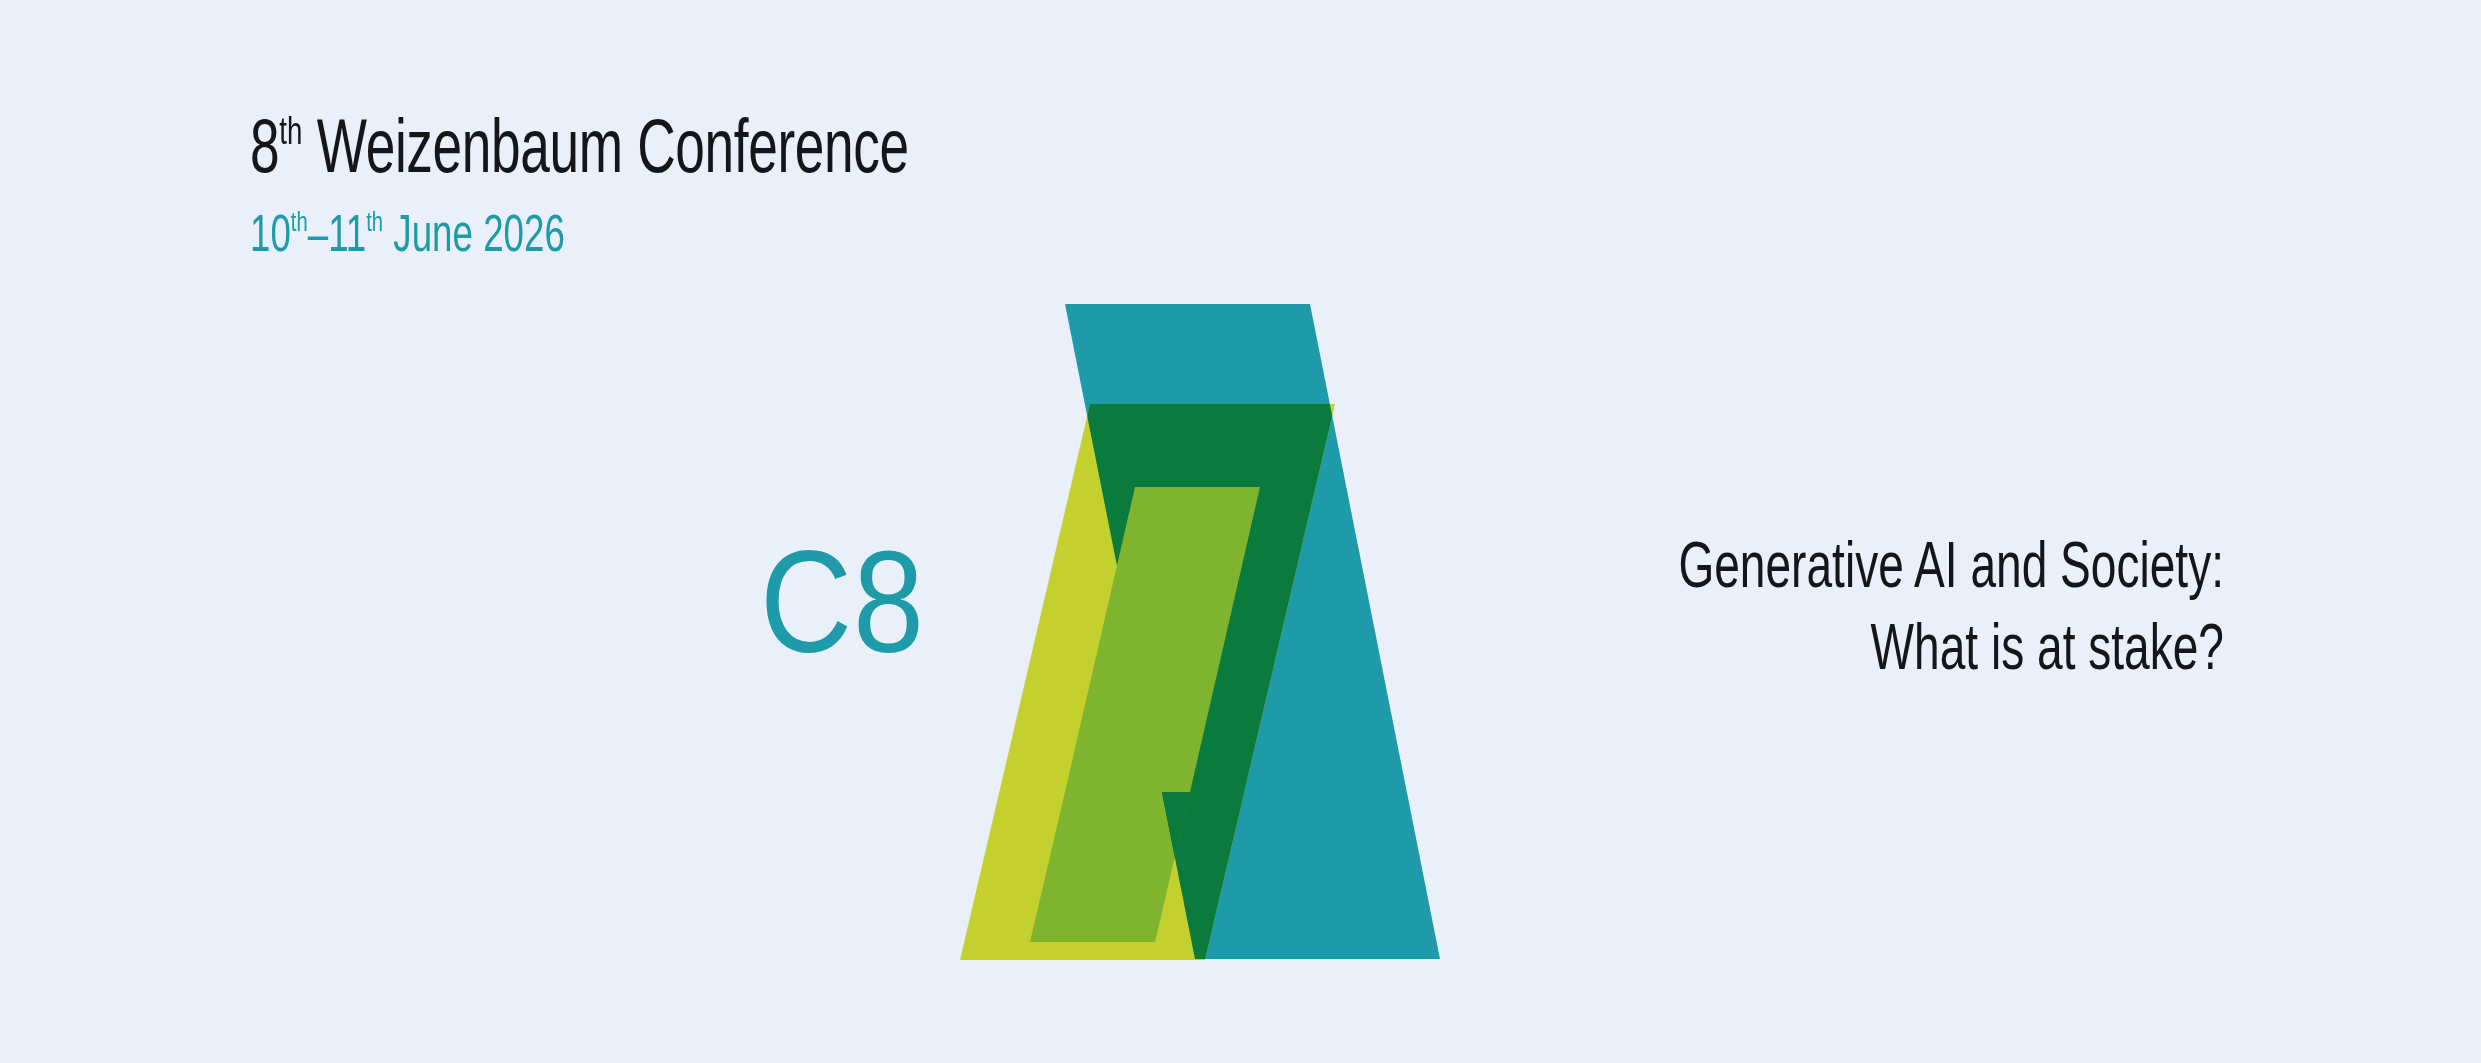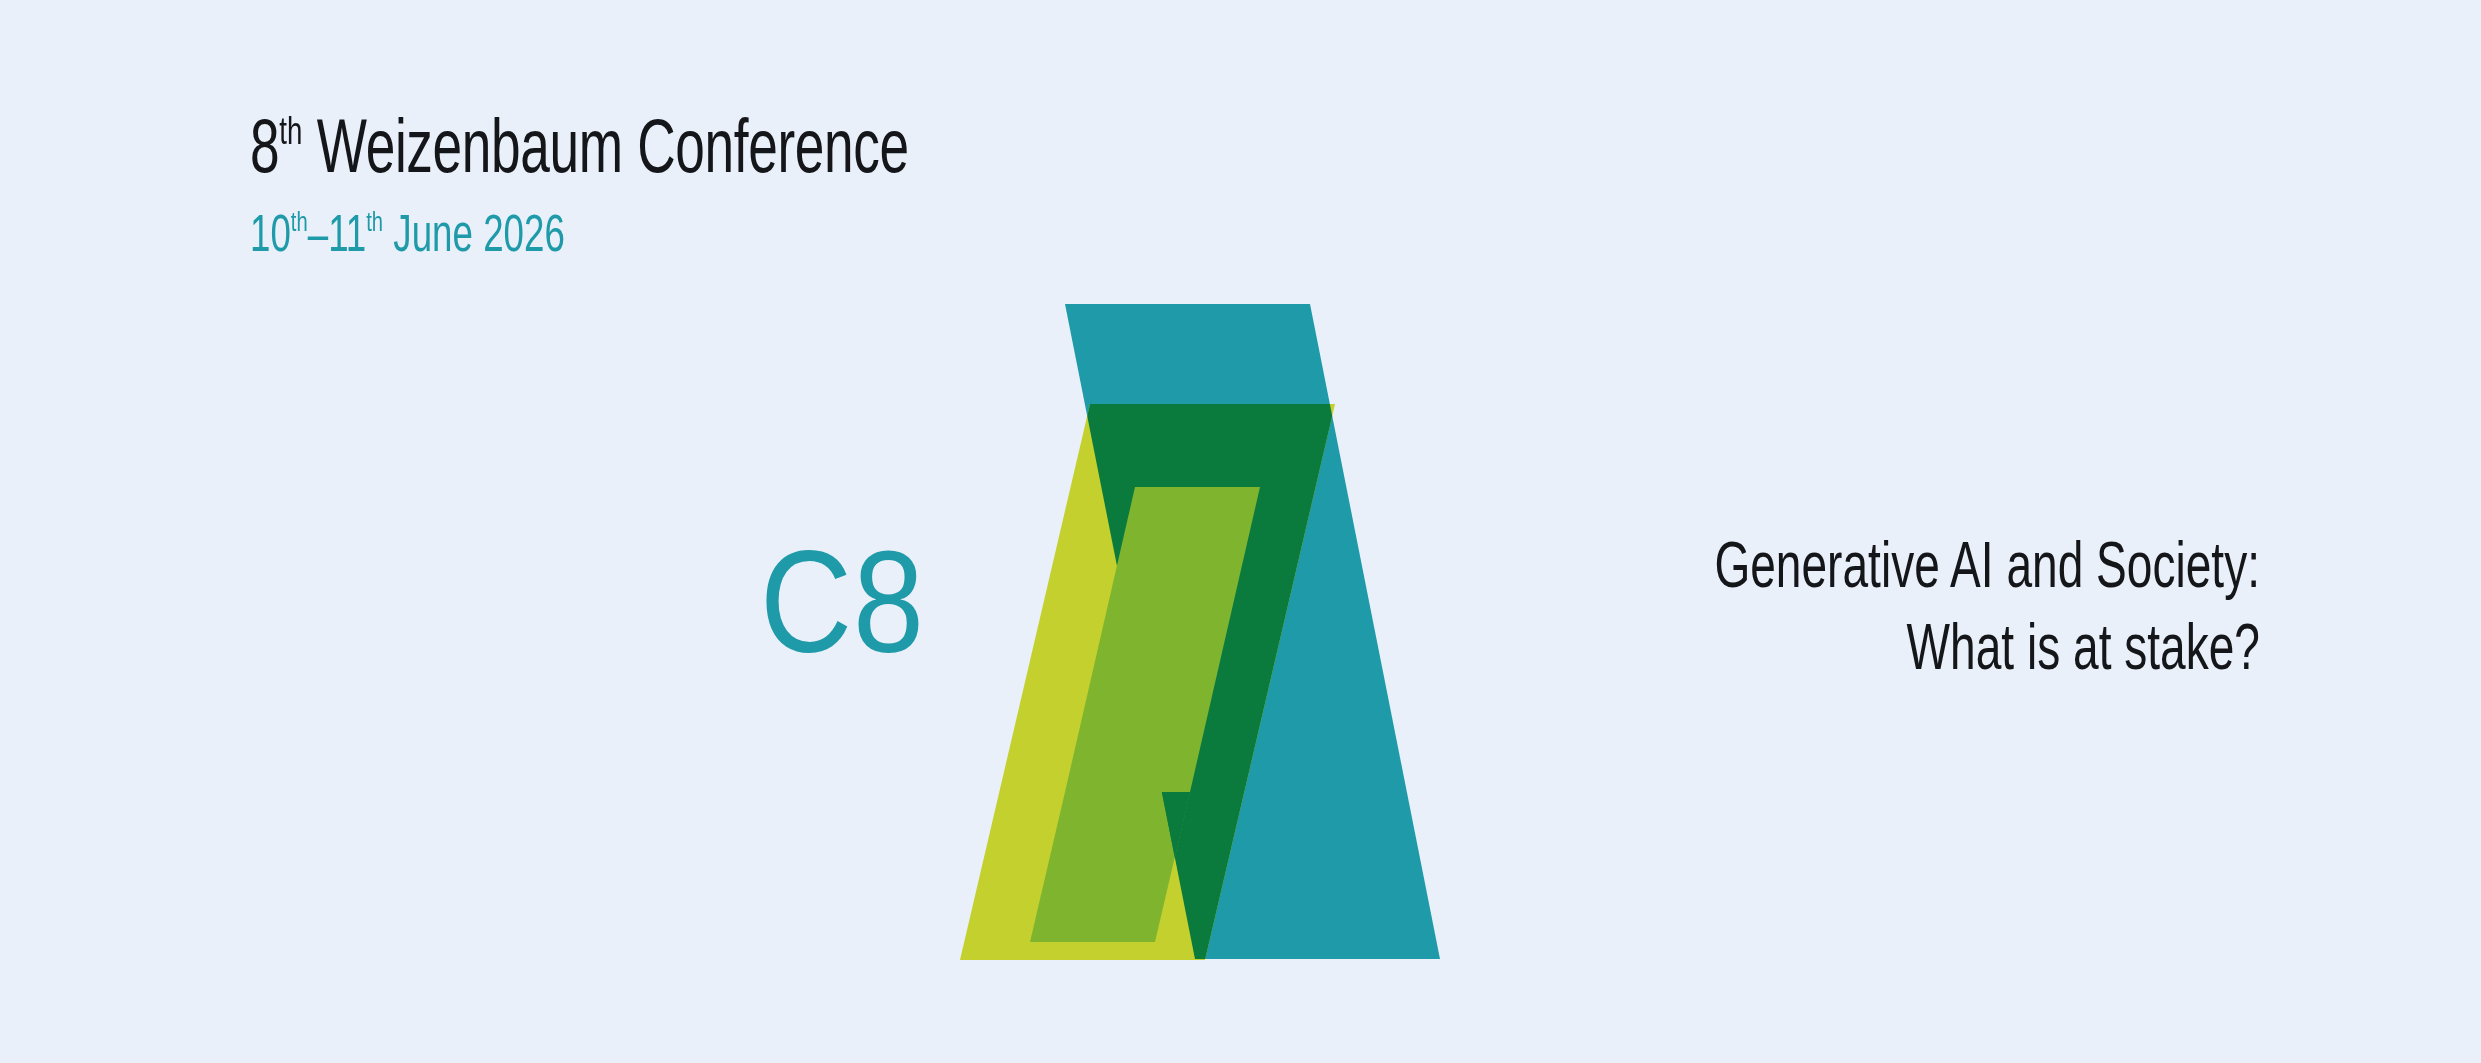--- a/index.html
+++ b/index.html
@@ -86,21 +86,21 @@
     line-height: 1;
     letter-spacing: 1px;
     white-space: nowrap;
     transform: scaleX(0.88);
     transform-origin: left top;
   }
 
   
   #theme-block {
     position: absolute;
-    left: 1270px;
+    left: 1234px;
     top: 525px;
     width: 990px;
     text-align: right;
   }
   #theme-block .theme-line {
     font-family: "Liberation Sans", sans-serif;
     font-size: 64px;
     font-weight: 400;
     color: #15161a;
     line-height: 1.28;

